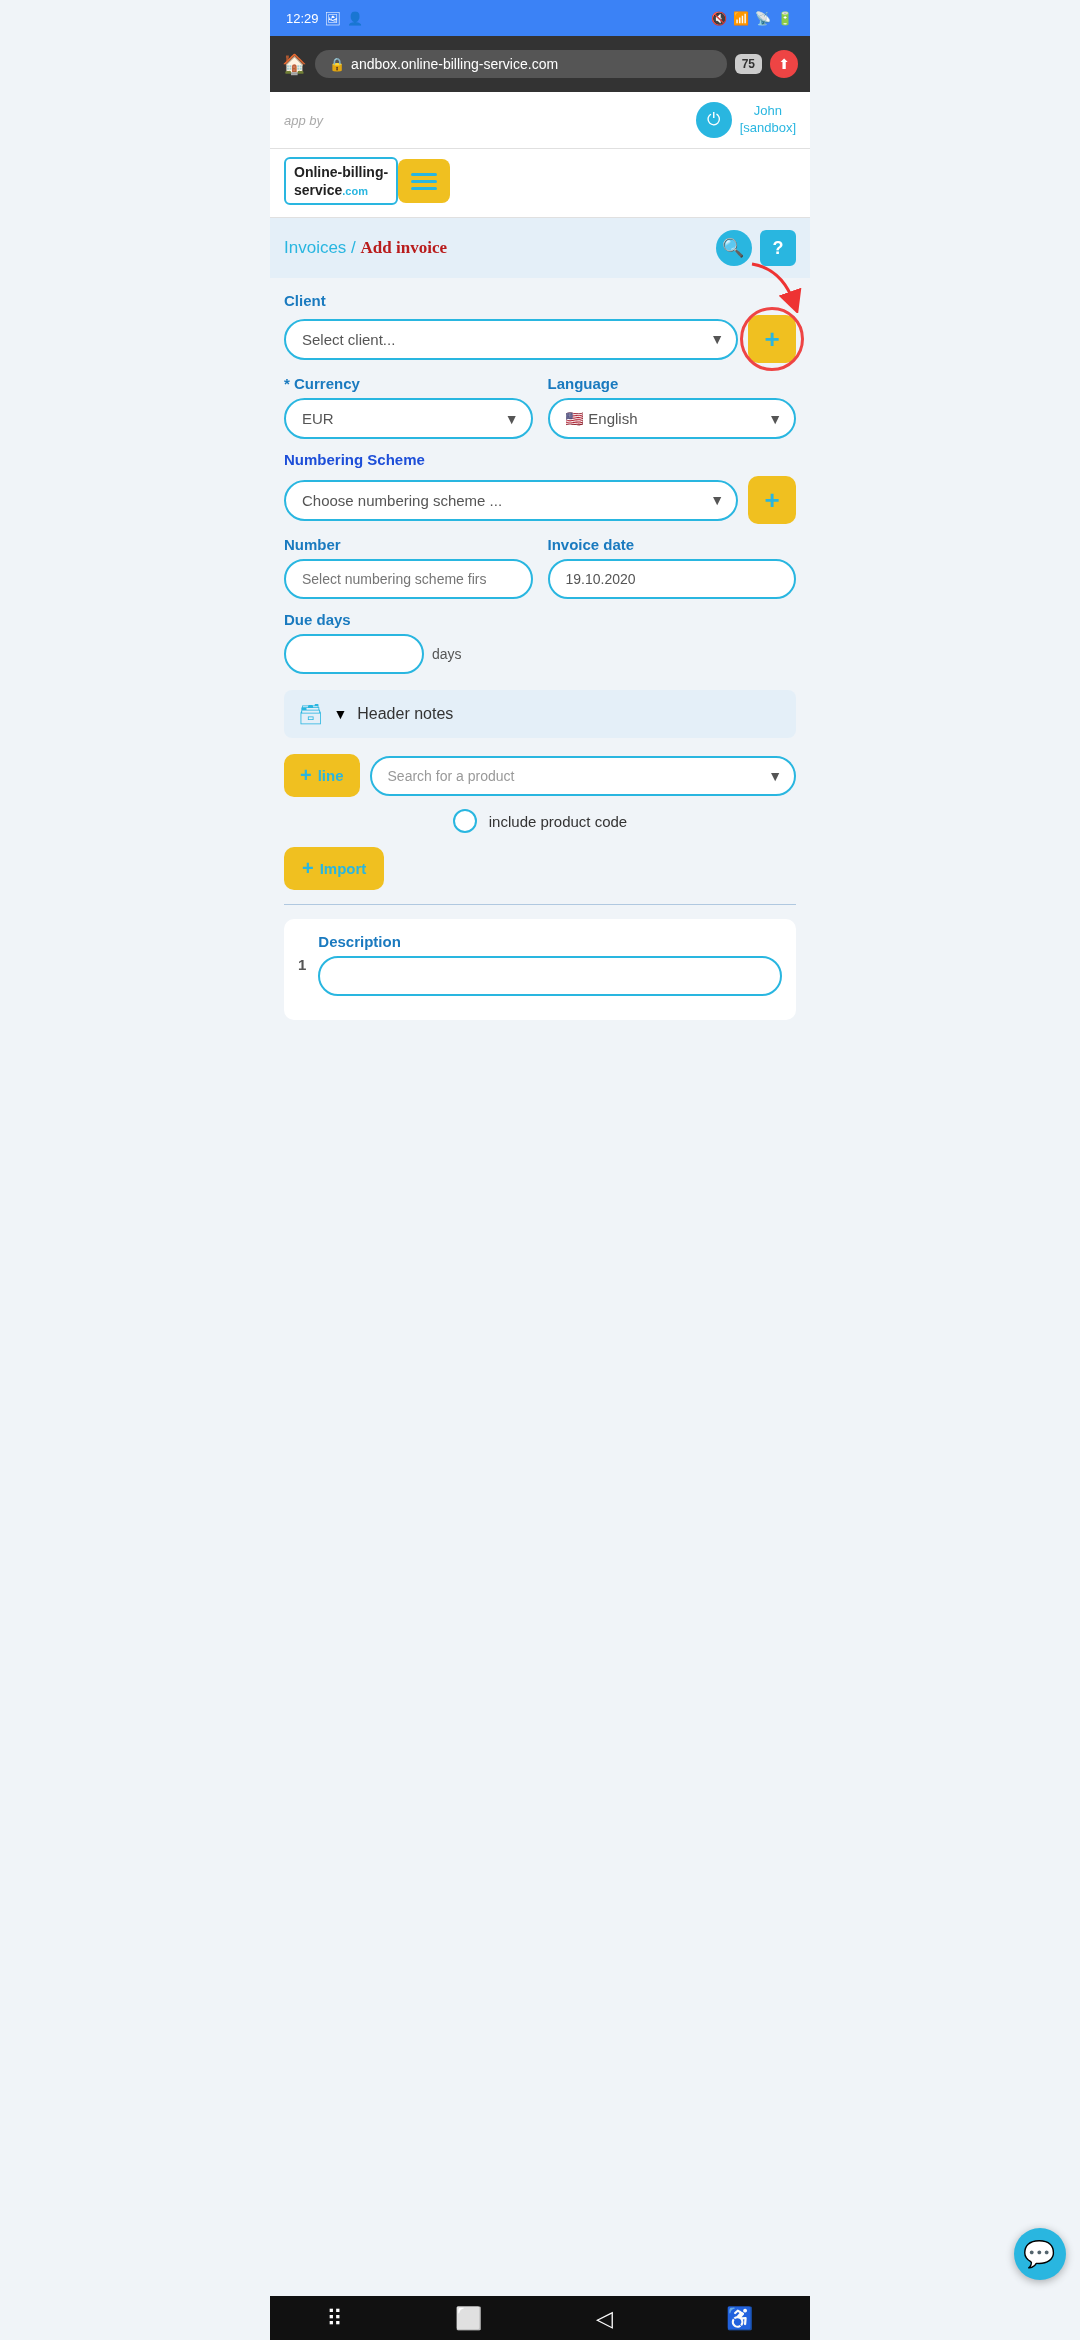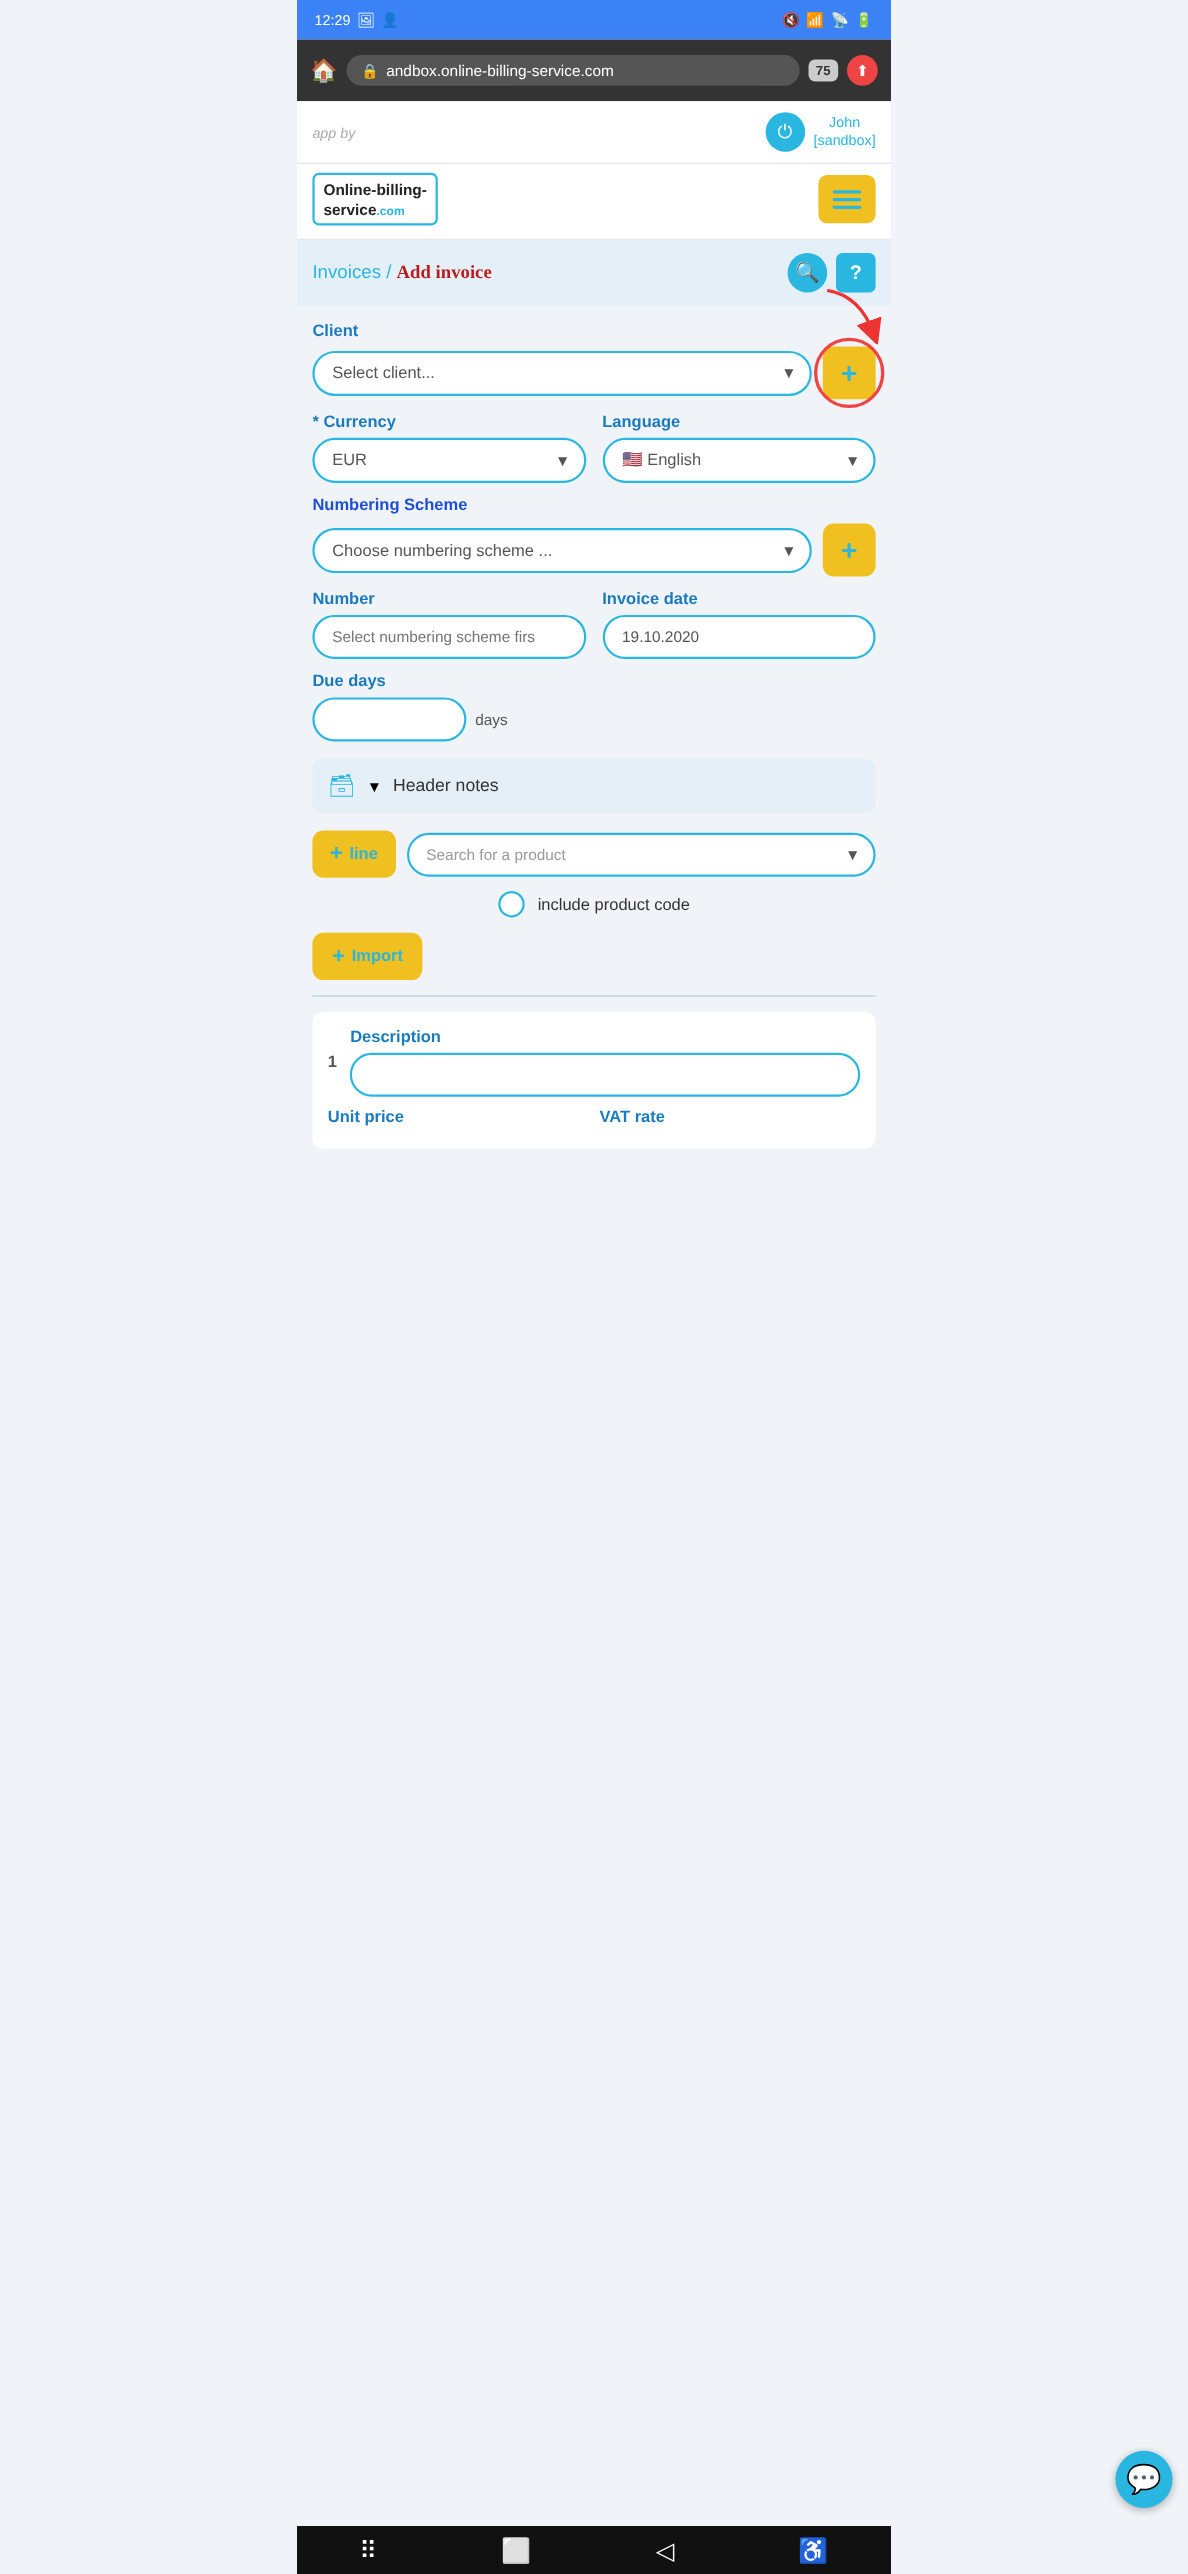--- a/index.html
+++ b/index.html
@@ -102,21 +102,21 @@
       color: #29b6e0;
       font-size: 13px;
       line-height: 1.3;
     }
 
     
     .logo-menu-row {
       background: #fff;
       display: flex;
       align-items: center;
-      justify-content: space-between;
+      justify-content: flex-start;
       padding: 8px 14px 12px;
       border-bottom: 1px solid #e0e0e0;
     }
     .logo-box {
       border: 2.5px solid #29b6e0;
       border-radius: 6px;
       padding: 4px 8px;
       font-size: 14px;
       font-weight: bold;
       color: #222;
@@ -665,24 +665,20 @@
 
     <div class="desc-row">
       <span class="line-number">1</span>
       <div style="flex:1;">
         <div class="field-label">Description</div>
         <input class="text-input" type="text" style="width: 100%;" placeholder="">
       </div>
     </div>
 
 
-    <div class="bottom-labels-row">
-      <div class="field-label">Unit price</div>
-      <div class="field-label">VAT rate</div>
-    </div>
   </div>
 
 </div>
 
 <div style="height:60px;"></div>
 
 <div class="chat-bubble">💬</div>
 
 <div class="bottom-nav">
   <span class="bottom-nav-item">⠿</span>

